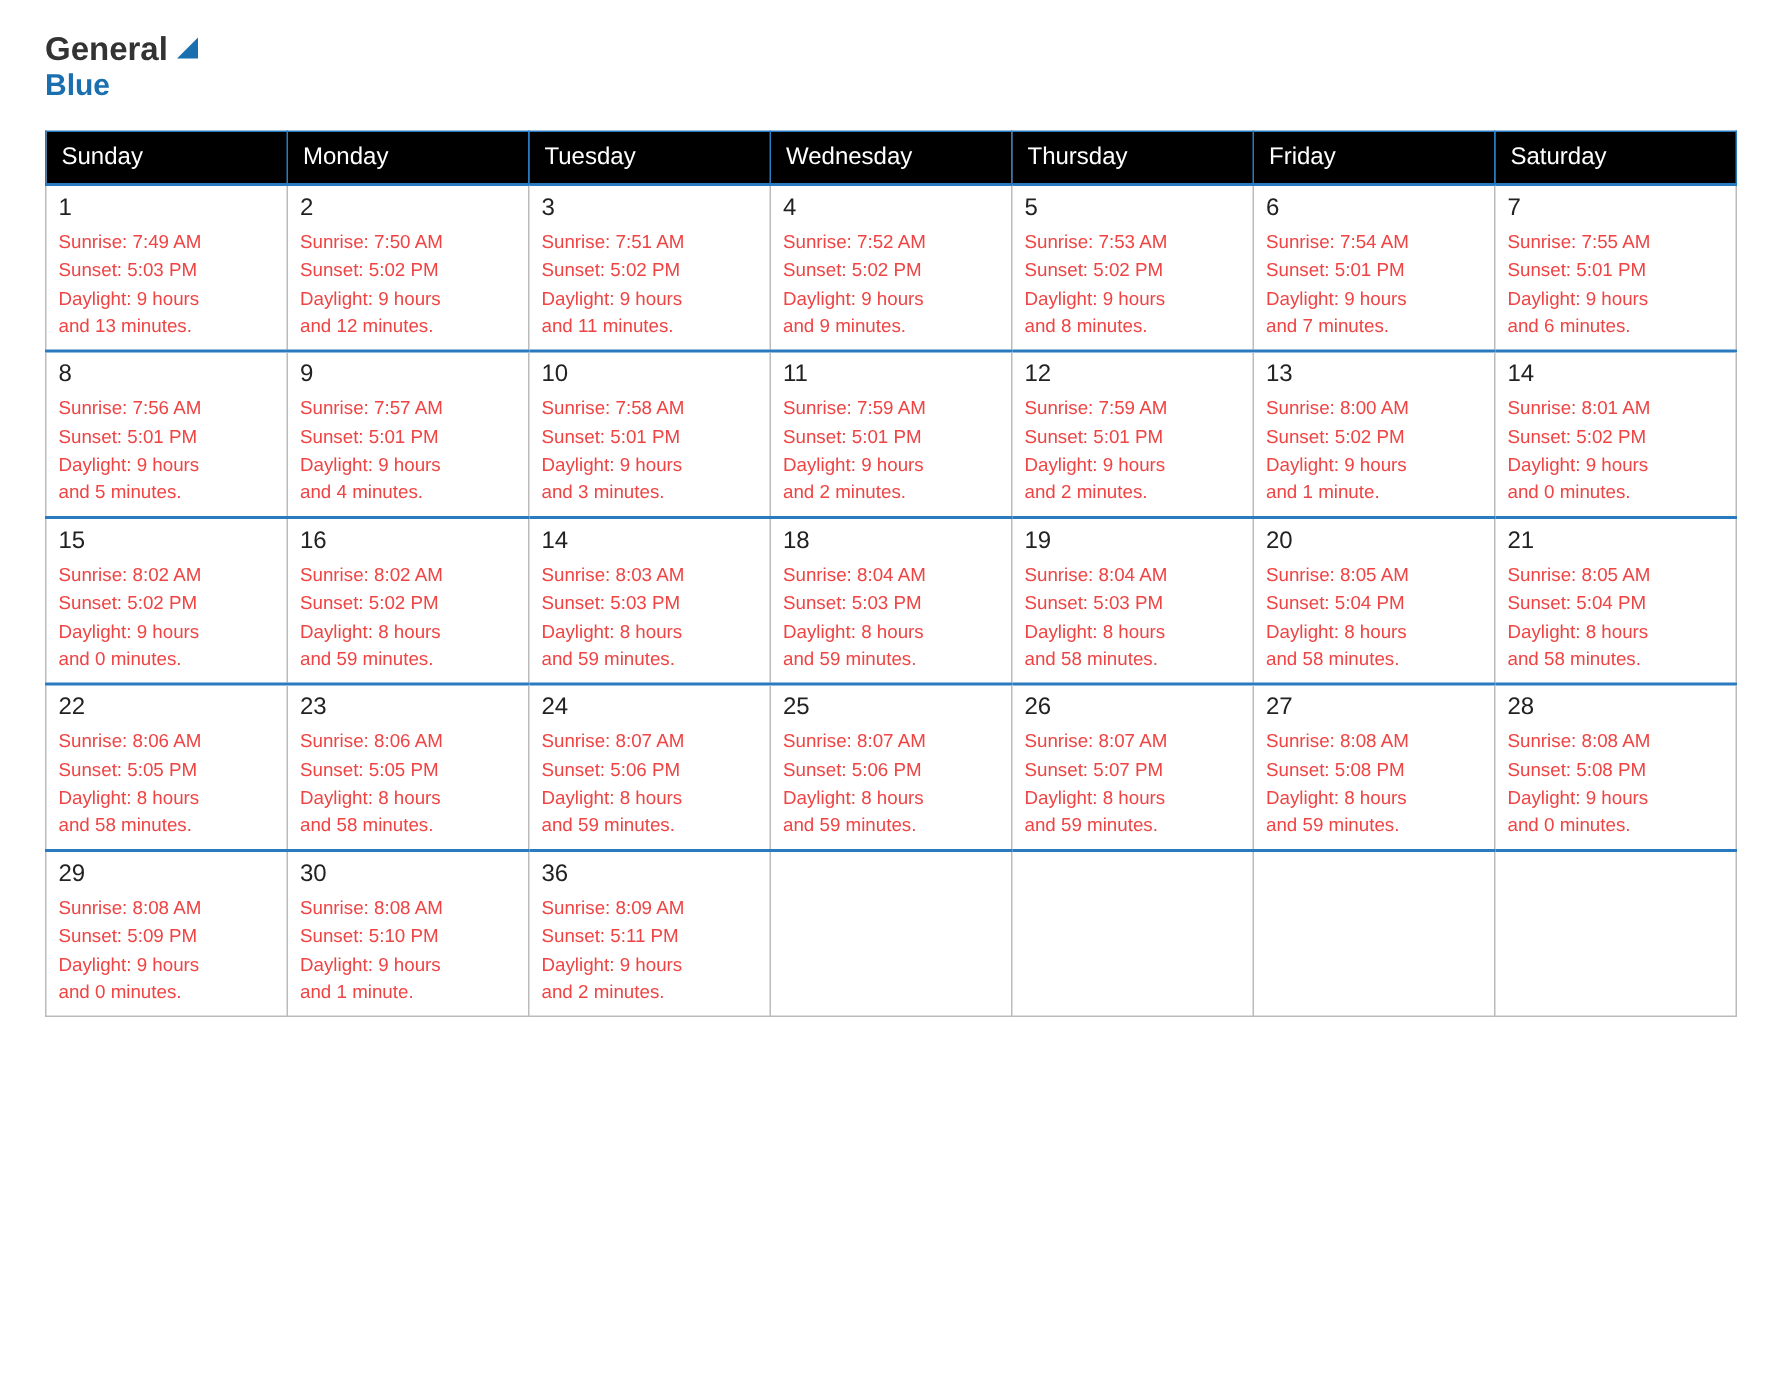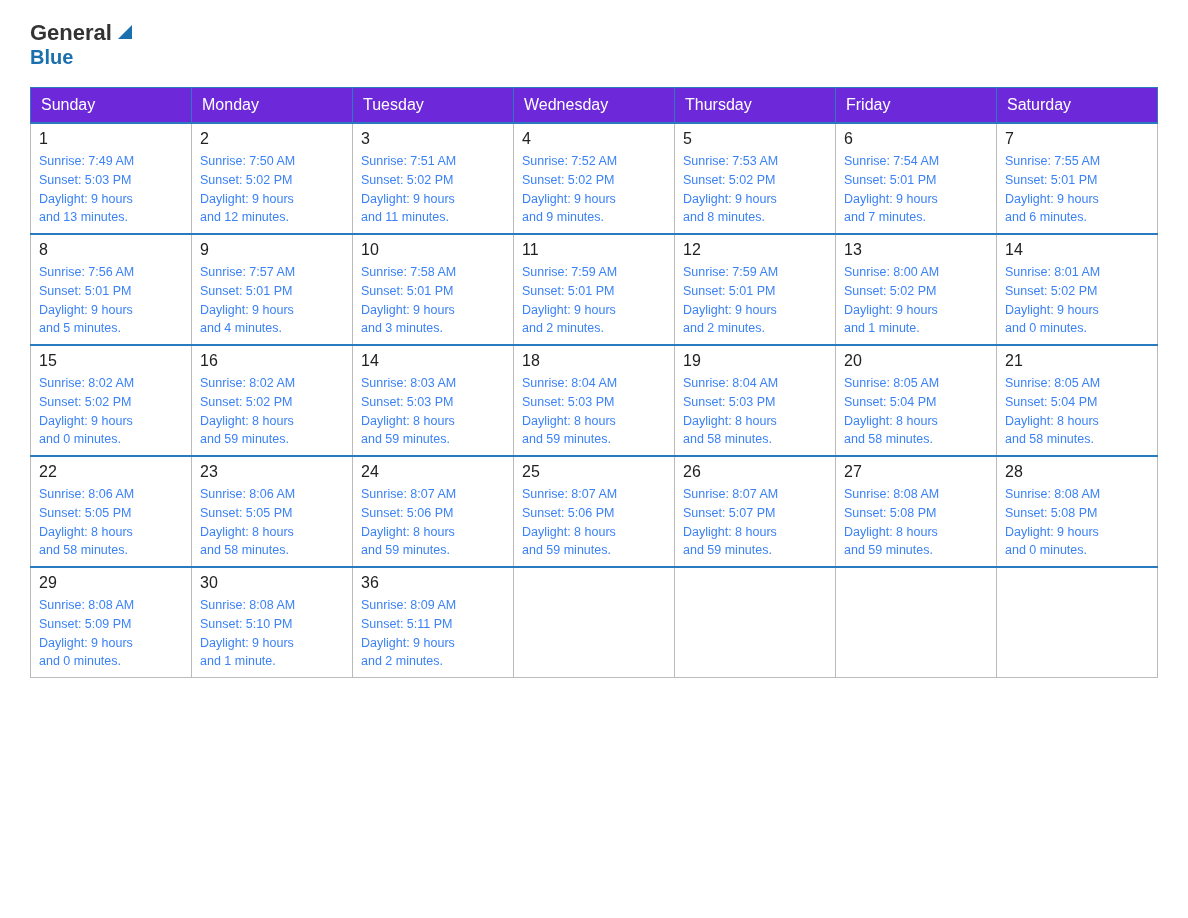--- a/index.html
+++ b/index.html
@@ -39,21 +39,21 @@
       font-size: 20px;
       color: #444;
       margin-top: 4px;
     }
     .calendar-table {
       width: 100%;
       border-collapse: collapse;
       table-layout: fixed;
     }
     .calendar-table th {
-      background-color: #6d28d9;
+      background-color: #000000;
       color: #fff;
       font-size: 16px;
       font-weight: normal;
       padding: 8px 10px;
       text-align: left;
       border: 1px solid #2a7abf;
     }
     .calendar-table td {
       border: 1px solid #bbb;
       vertical-align: top;
@@ -66,21 +66,21 @@
     .day-number {
       font-size: 16px;
       font-weight: normal;
       color: #222;
       display: block;
       margin-bottom: 4px;
     }
     .day-info {
       font-size: 12.5px;
       line-height: 1.5;
-      color: #3b82f6;
+      color: #ef4444;
     }
     .empty-cell {
       background: #fff;
     }
     .week-row td {
       border-top: 2px solid #2a7abf;
     }
   </style>
 </head>
 <body>

